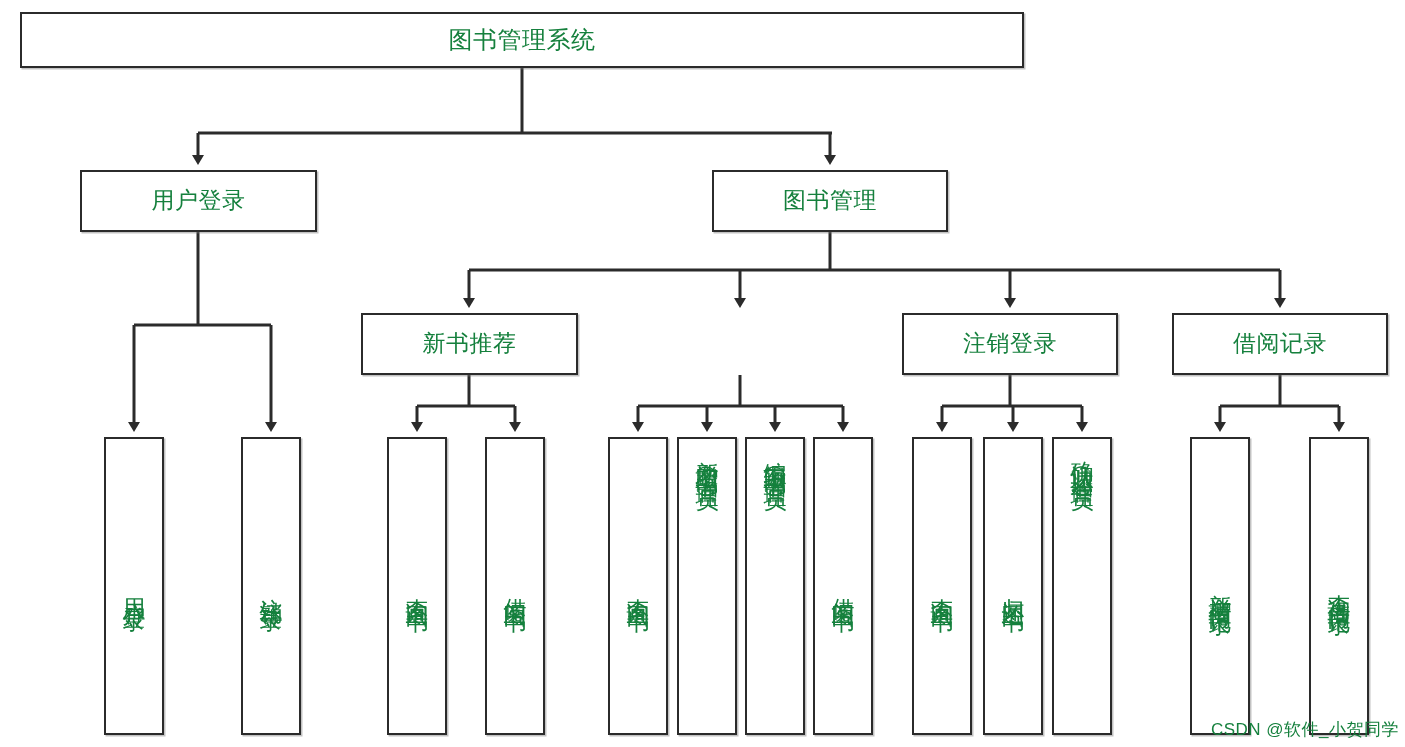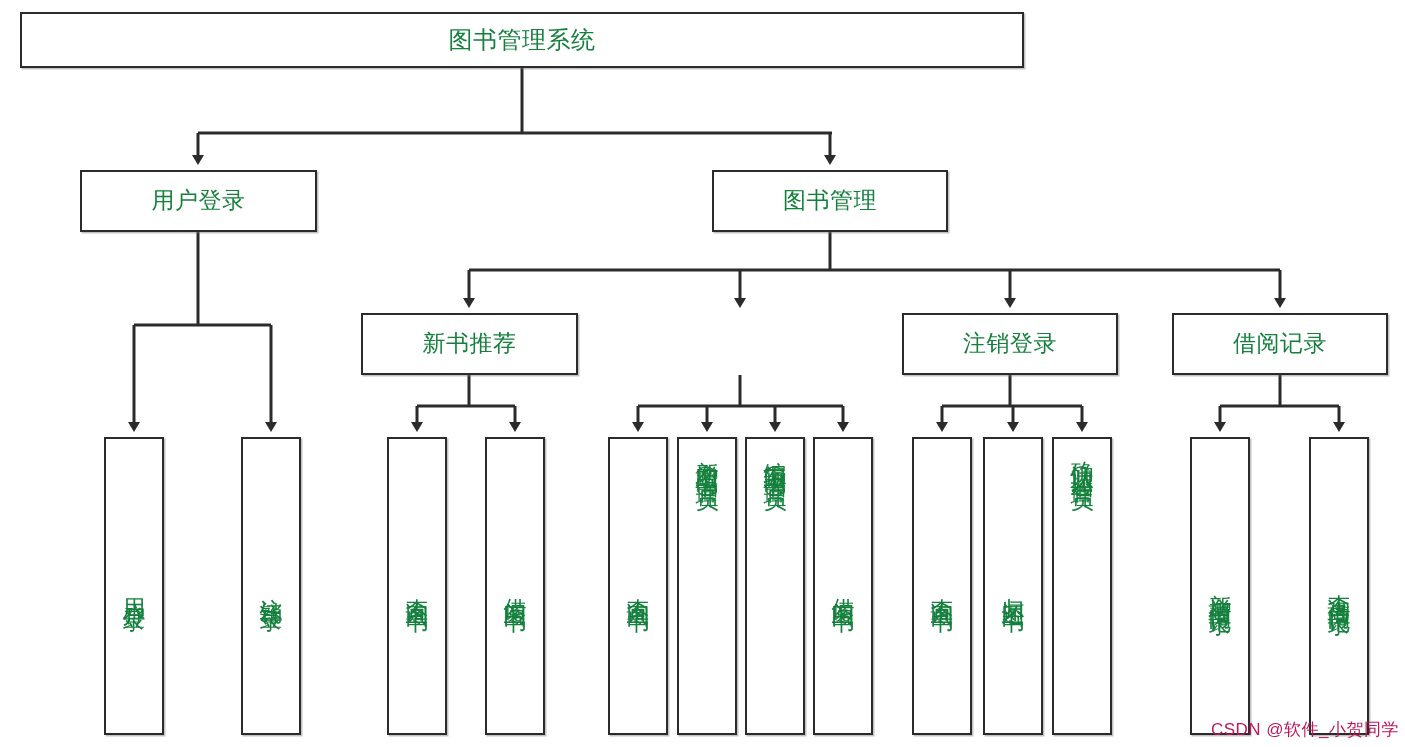--- a/index.html
+++ b/index.html
@@ -60,21 +60,21 @@
     font-size: 23px;
     letter-spacing: 4px;
     line-height: 1;
     white-space: nowrap;
   }
   .watermark {
     position: absolute;
     right: 6px;
     bottom: 6px;
     font-size: 17px;
-    color: #be185d;
+    color: #15803d;
     letter-spacing: 0.5px;
     white-space: nowrap;
     font-family: "Liberation Sans", "DejaVu Sans", sans-serif;
   }
 </style>
 </head>
 <body>
 
 <div id="canvas">
 

